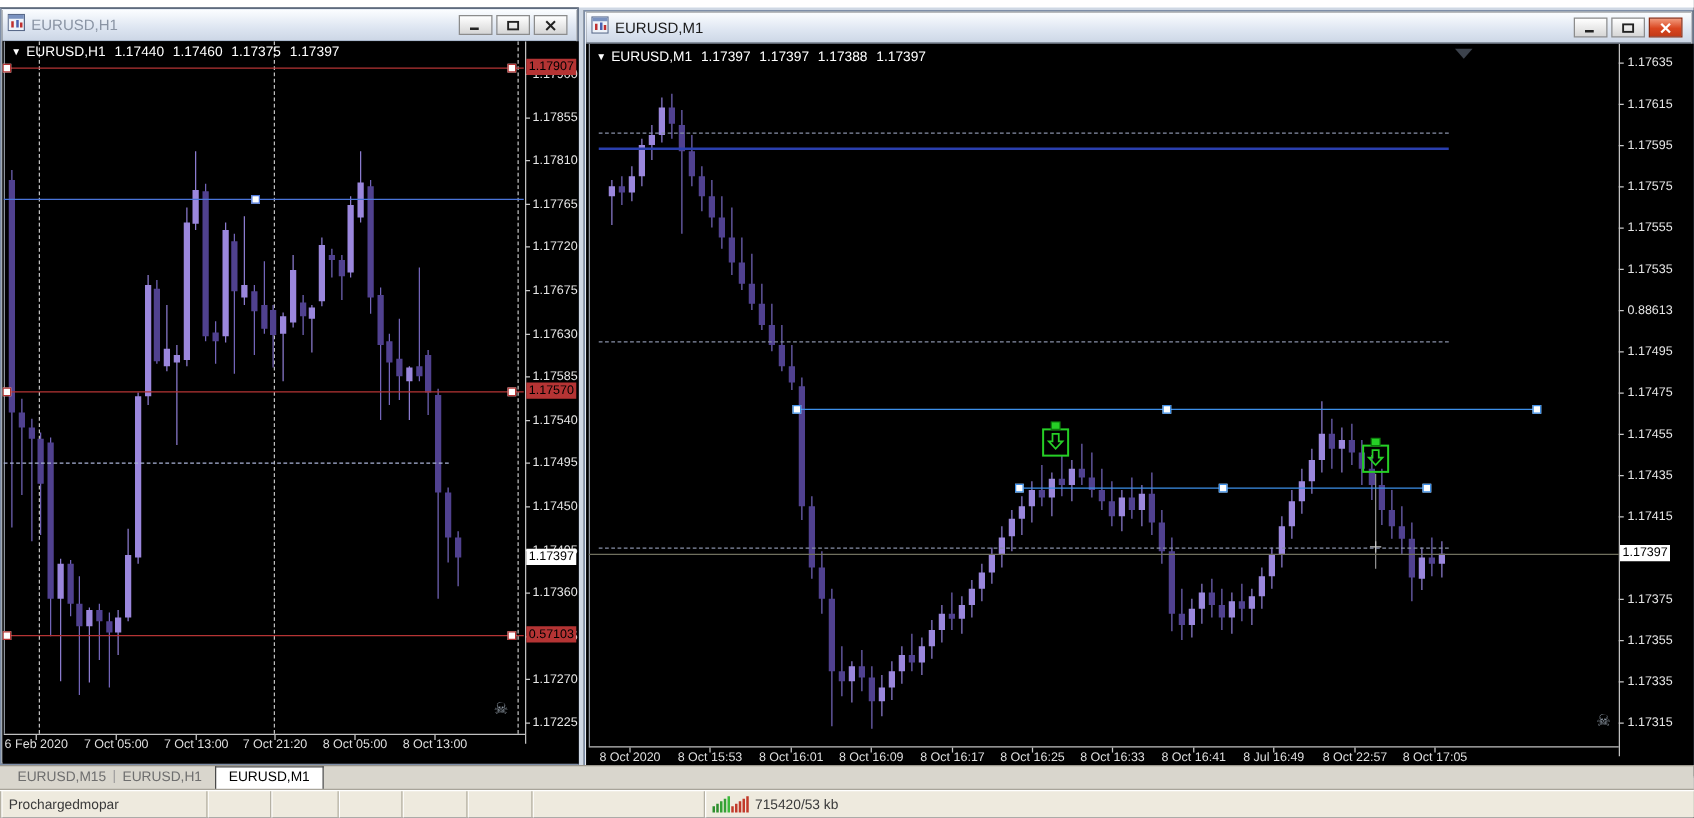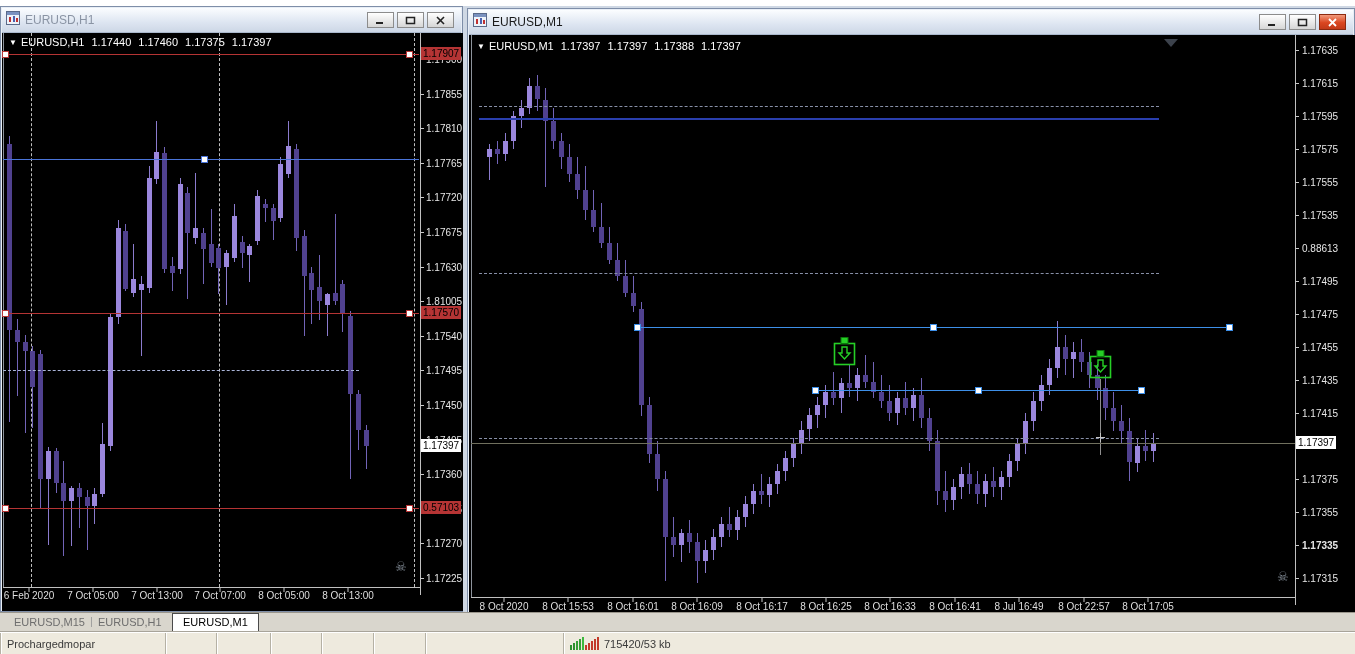--- a/index.html
+++ b/index.html
@@ -226,21 +226,21 @@
       <div class="ylab" style="left: 424px; top: 90px;">1.17810</div>
       <div class="ytick" style="left: 418px; top: 130px;"></div>
       <div class="ylab" style="left: 424px; top: 125px;">1.17765</div>
       <div class="ytick" style="left: 418px; top: 164px;"></div>
       <div class="ylab" style="left: 424px; top: 159px;">1.17720</div>
       <div class="ytick" style="left: 418px; top: 199px;"></div>
       <div class="ylab" style="left: 424px; top: 194px;">1.17675</div>
       <div class="ytick" style="left: 418px; top: 234px;"></div>
       <div class="ylab" style="left: 424px; top: 229px;">1.17630</div>
       <div class="ytick" style="left: 418px; top: 268px;"></div>
-      <div class="ylab" style="left: 424px; top: 263px;">1.81005</div>
+      <div class="ylab" style="left: 424px; top: 263px;">1.17585</div>
       <div class="ytick" style="left: 418px; top: 303px;"></div>
       <div class="ylab" style="left: 424px; top: 298px;">1.17540</div>
       <div class="ytick" style="left: 418px; top: 337px;"></div>
       <div class="ylab" style="left: 424px; top: 332px;">1.17495</div>
       <div class="ytick" style="left: 418px; top: 372px;"></div>
       <div class="ylab" style="left: 424px; top: 367px;">1.17450</div>
       <div class="ytick" style="left: 418px; top: 407px;"></div>
       <div class="ylab" style="left: 424px; top: 402px;">1.17405</div>
       <div class="ytick" style="left: 418px; top: 441px;"></div>
       <div class="ylab" style="left: 424px; top: 436px;">1.17360</div>
@@ -251,21 +251,21 @@
       <div class="ytick" style="left: 418px; top: 545px;"></div>
       <div class="ylab" style="left: 424px; top: 540px;">1.17225</div>
       <div class="plab white" style="left: 419px; top: 406px;">1.17397</div>
       <div class="xtick" style="left: 27px; top: 555px;"></div>
       <div class="xlab" style="left: 27px; top: 557px;">6 Feb 2020</div>
       <div class="xtick" style="left: 91px; top: 555px;"></div>
       <div class="xlab" style="left: 91px; top: 557px;">7 Oct 05:00</div>
       <div class="xtick" style="left: 155px; top: 555px;"></div>
       <div class="xlab" style="left: 155px; top: 557px;">7 Oct 13:00</div>
       <div class="xtick" style="left: 218px; top: 555px;"></div>
-      <div class="xlab" style="left: 218px; top: 557px;">7 Oct 07:00</div>
+      <div class="xlab" style="left: 218px; top: 557px;">7 Oct 21:20</div>
       <div class="xtick" style="left: 282px; top: 555px;"></div>
       <div class="xlab" style="left: 282px; top: 557px;">8 Oct 05:00</div>
       <div class="xtick" style="left: 346px; top: 555px;"></div>
       <div class="xlab" style="left: 346px; top: 557px;">8 Oct 13:00</div>
       <div class="hdr" style="left: 7px; top: 3px;"><span class="tri">▼</span><span>EURUSD,H1</span><span class="num">1.17440</span><span class="num">1.17460</span><span class="num">1.17375</span><span class="num">1.17397</span></div>
       <div class="skull" style="left: 393px; top: 526px;">☠</div>
     </div>
 </div>
 
 <div class="win active-w" id="win-right" style="left:467px;top:8px;width:888px;height:614px;">
@@ -506,21 +506,21 @@
       <div class="ylab" style="left: 833px; top: 307px;">1.17455</div>
       <div class="ytick" style="left: 826px; top: 345px;"></div>
       <div class="ylab" style="left: 833px; top: 340px;">1.17435</div>
       <div class="ytick" style="left: 826px; top: 378px;"></div>
       <div class="ylab" style="left: 833px; top: 373px;">1.17415</div>
       <div class="ytick" style="left: 826px; top: 444px;"></div>
       <div class="ylab" style="left: 833px; top: 439px;">1.17375</div>
       <div class="ytick" style="left: 826px; top: 477px;"></div>
       <div class="ylab" style="left: 833px; top: 472px;">1.17355</div>
       <div class="ytick" style="left: 826px; top: 510px;"></div>
-      <div class="ylab" style="left: 833px; top: 505px; font-weight: bold;">1.17335</div>
+      <div class="ylab" style="left: 833px; top: 505px;">1.17335</div>
       <div class="ytick" style="left: 826px; top: 543px;"></div>
       <div class="ylab" style="left: 833px; top: 538px;">1.17315</div>
       <div class="plab white" style="left: 827px; top: 401px;">1.17397</div>
       <div class="xtick" style="left: 35px; top: 563px;"></div>
       <div class="xlab" style="left: 35px; top: 566px;">8 Oct 2020</div>
       <div class="xtick" style="left: 99px; top: 563px;"></div>
       <div class="xlab" style="left: 99px; top: 566px;">8 Oct 15:53</div>
       <div class="xtick" style="left: 164px; top: 563px;"></div>
       <div class="xlab" style="left: 164px; top: 566px;">8 Oct 16:01</div>
       <div class="xtick" style="left: 228px; top: 563px;"></div>

